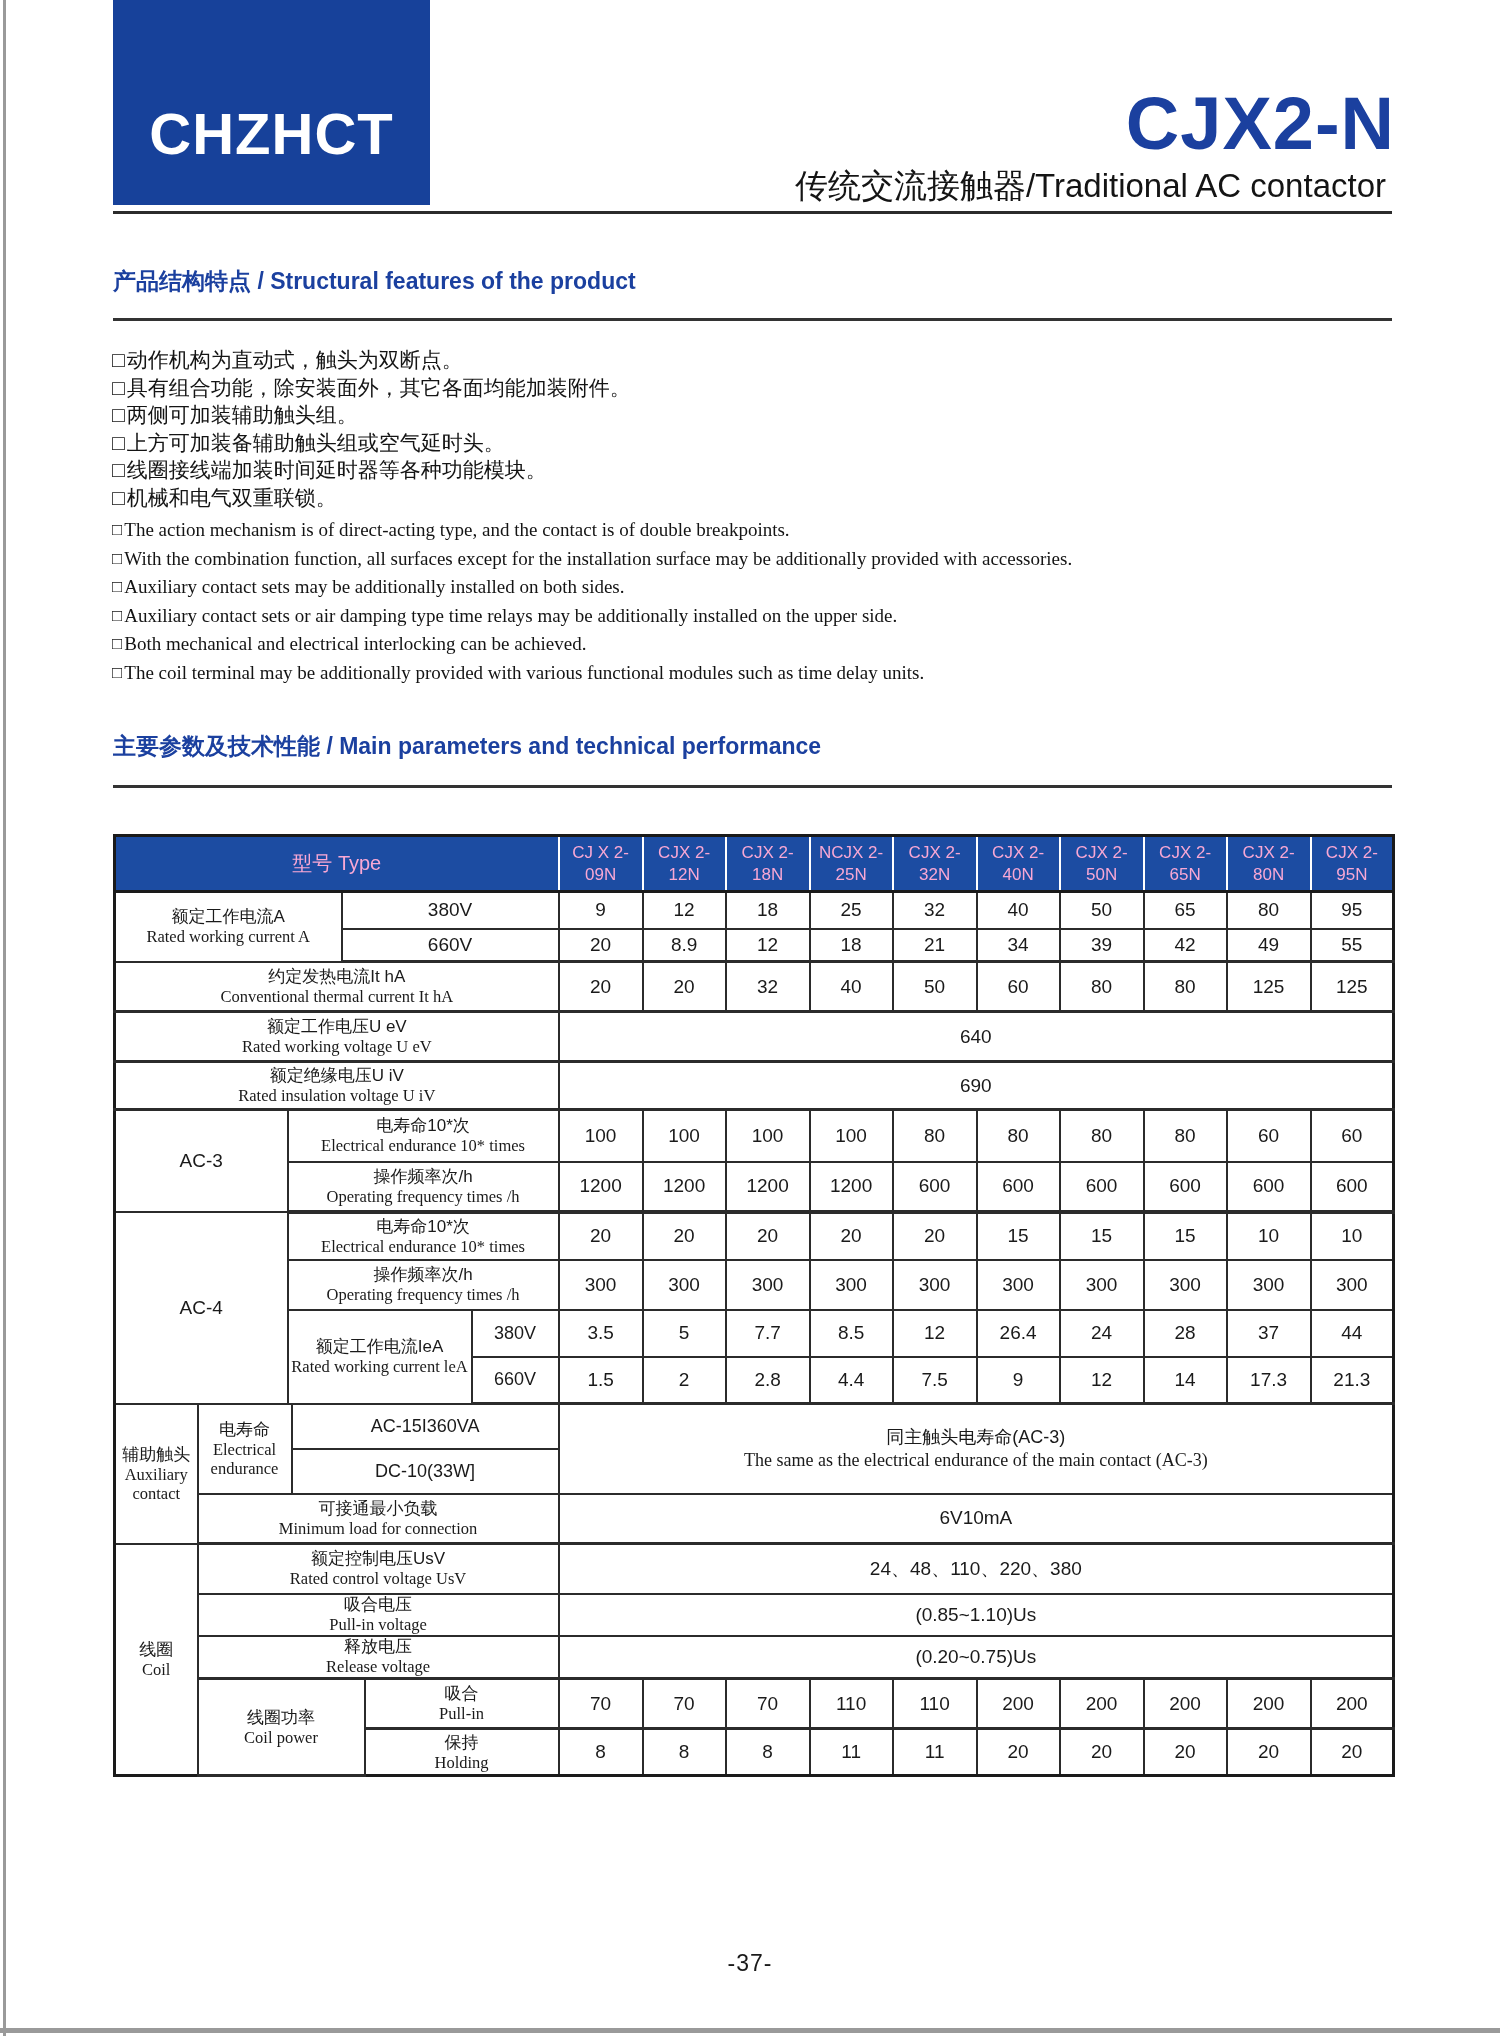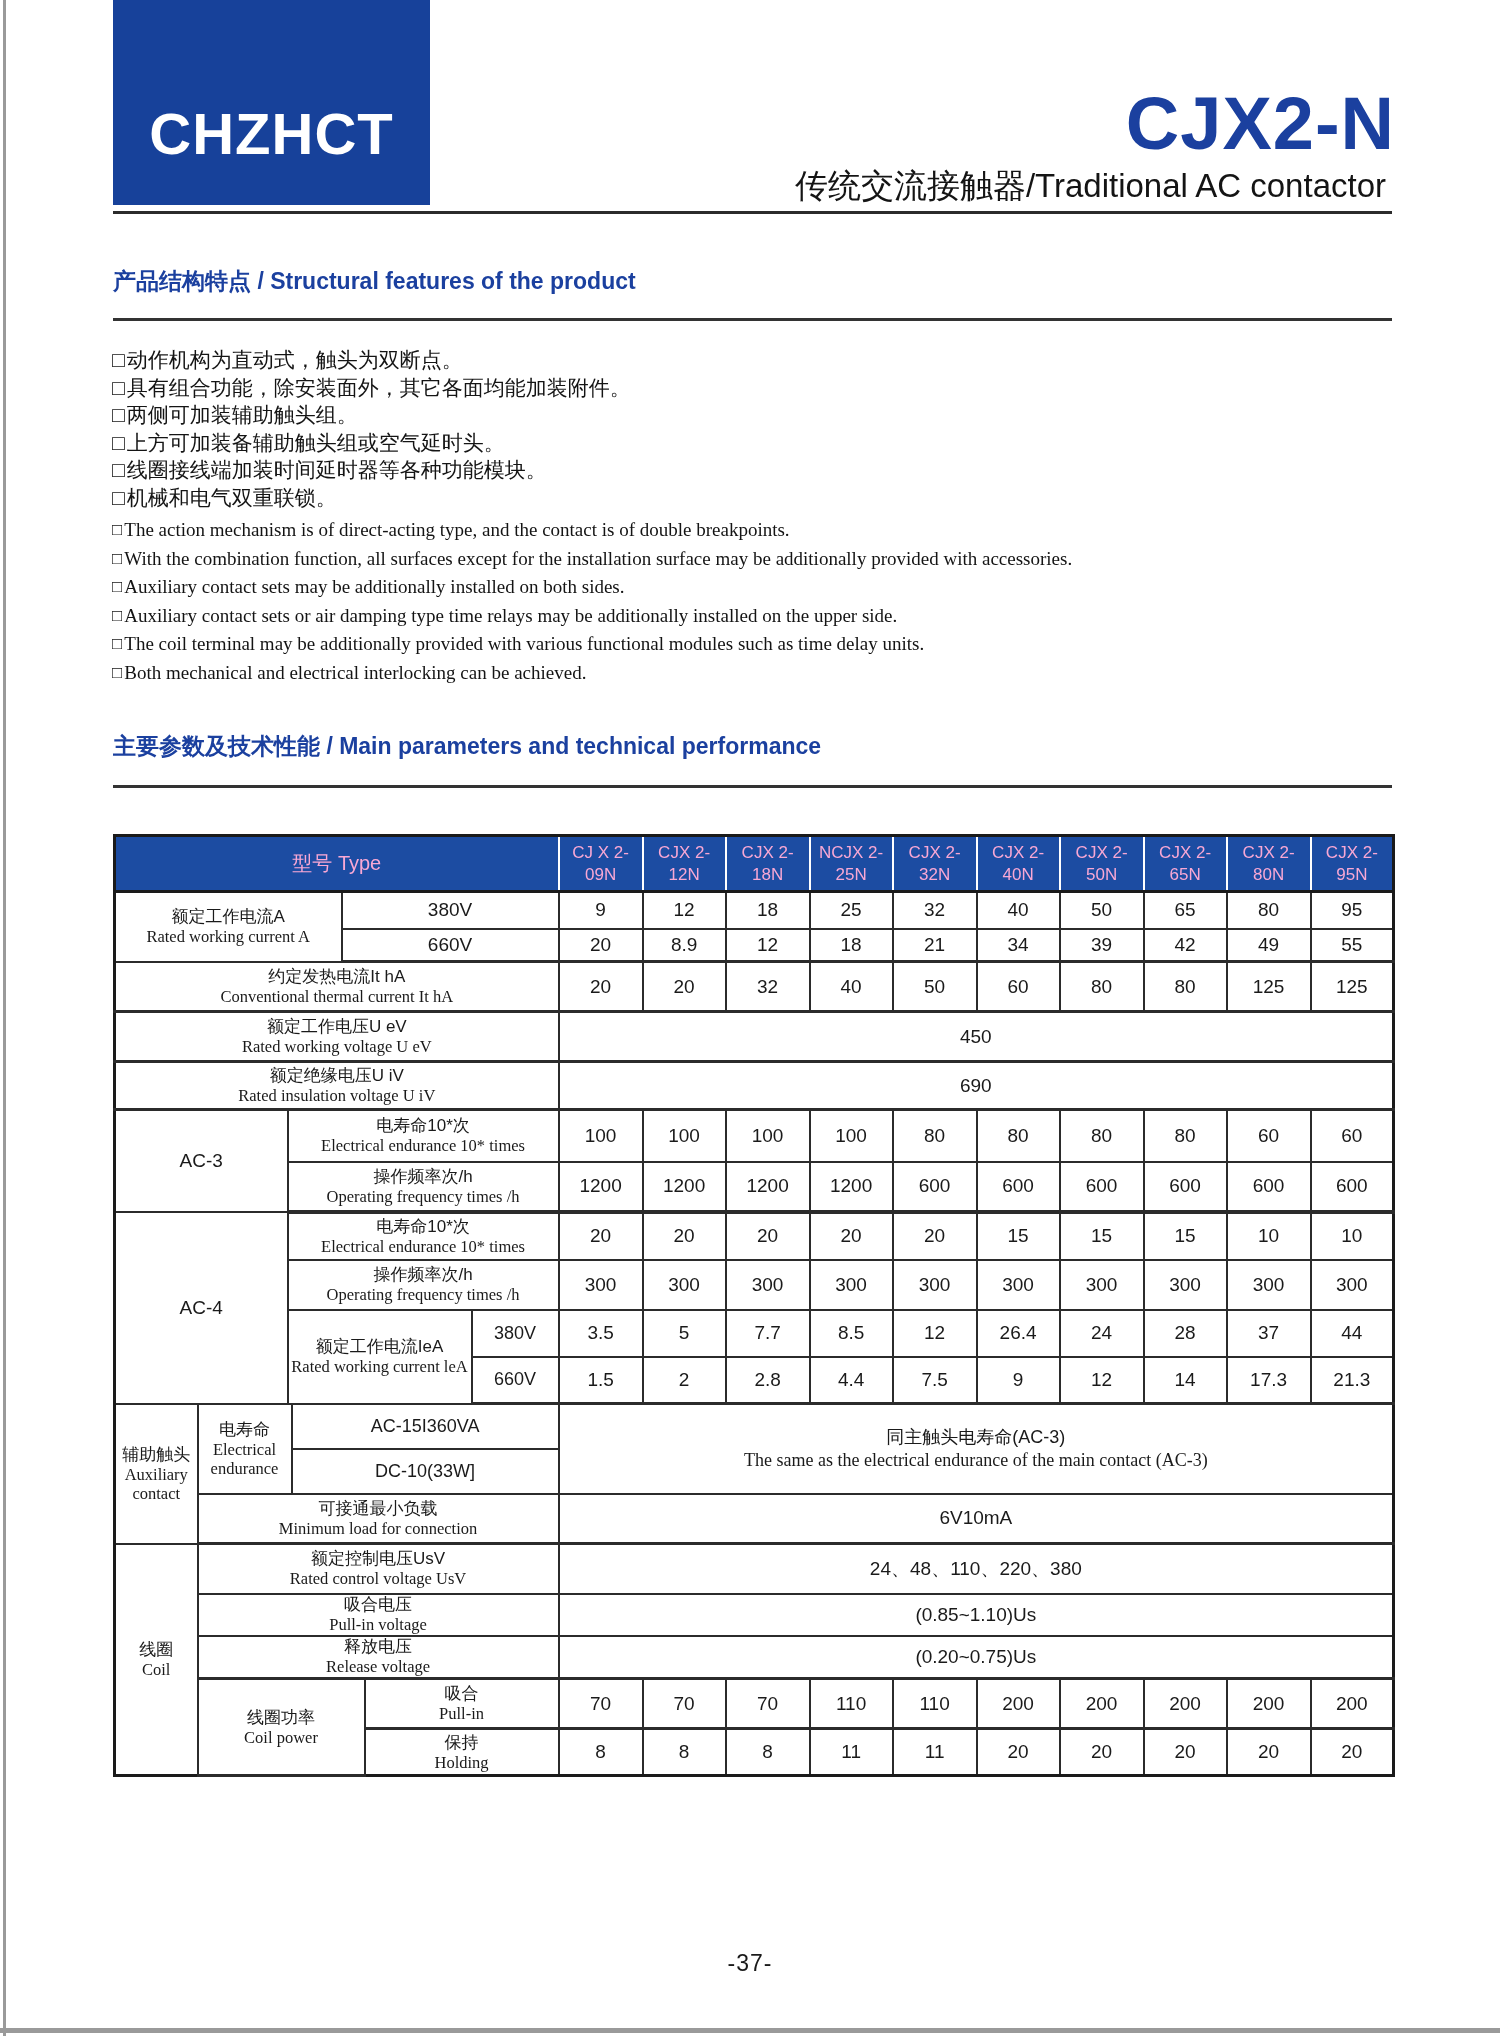--- a/index.html
+++ b/index.html
@@ -73,22 +73,22 @@
     <div class="feature-item"><span class="bullet">□</span><span>上方可加装备辅助触头组或空气延时头。</span></div>
     <div class="feature-item"><span class="bullet">□</span><span>线圈接线端加装时间延时器等各种功能模块。</span></div>
     <div class="feature-item"><span class="bullet">□</span><span>机械和电气双重联锁。</span></div>
   </div>
 
   <div class="feature-list en">
     <div class="feature-item"><span class="bullet">□</span><span>The action mechanism is of direct-acting type, and the contact is of double breakpoints.</span></div>
     <div class="feature-item"><span class="bullet">□</span><span>With the combination function, all surfaces except for the installation surface may be additionally provided with accessories.</span></div>
     <div class="feature-item"><span class="bullet">□</span><span>Auxiliary contact sets may be additionally installed on both sides.</span></div>
     <div class="feature-item"><span class="bullet">□</span><span>Auxiliary contact sets or air damping type time relays may be additionally installed on the upper side.</span></div>
+    <div class="feature-item"><span class="bullet">□</span><span>Both mechanical and electrical interlocking can be achieved.</span></div>
     <div class="feature-item"><span class="bullet">□</span><span>The coil terminal may be additionally provided with various functional modules such as time delay units.</span></div>
-    <div class="feature-item"><span class="bullet">□</span><span>Both mechanical and electrical interlocking can be achieved.</span></div>
   </div>
 
   <div class="section-heading" style="top:731px;">主要参数及技术性能 / Main parameters and technical performance</div>
   <div class="rule" style="top:785px;"></div>
 
   <table class="spec">
     <colgroup>
       <col style="width:83px">
         <col style="width:90px">
         <col style="width:4px">
@@ -199,21 +199,21 @@
           <td class="num">80</td>
           <td class="num">125</td>
           <td class="num">125</td>
         </tr>
 
     <tr class="sep" style="height:50px;">
       <td class="left-lab" colspan="7">
         <div class="cn-line">额定工作电压U eV</div>
         <div class="en-line">Rated working voltage U eV</div>
       </td>
-      <td class="num" colspan="10">450</td>
+      <td class="num" colspan="10">640</td>
     </tr>
 
     <tr class="sep" style="height:48px;">
       <td class="left-lab" colspan="7">
         <div class="cn-line">额定绝缘电压U iV</div>
         <div class="en-line">Rated insulation voltage U iV</div>
       </td>
       <td class="num" colspan="10">690</td>
     </tr>
 

